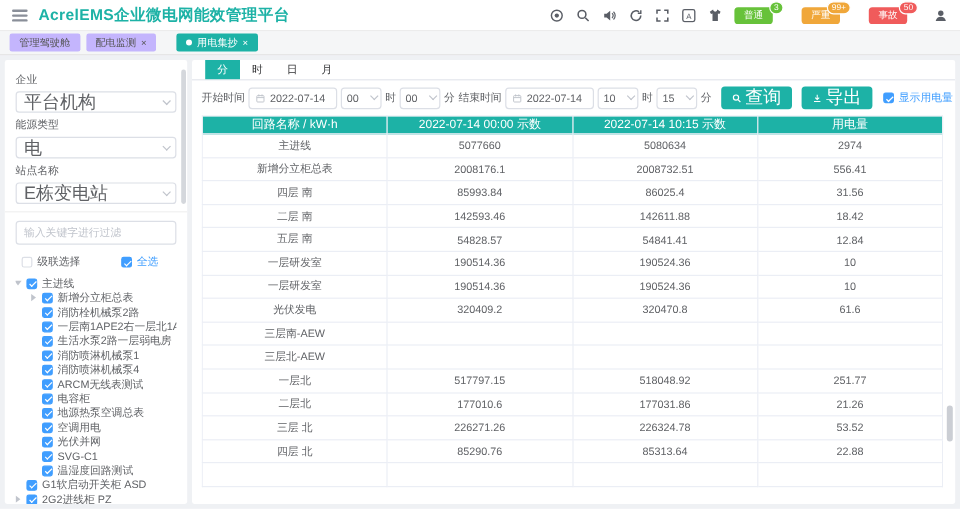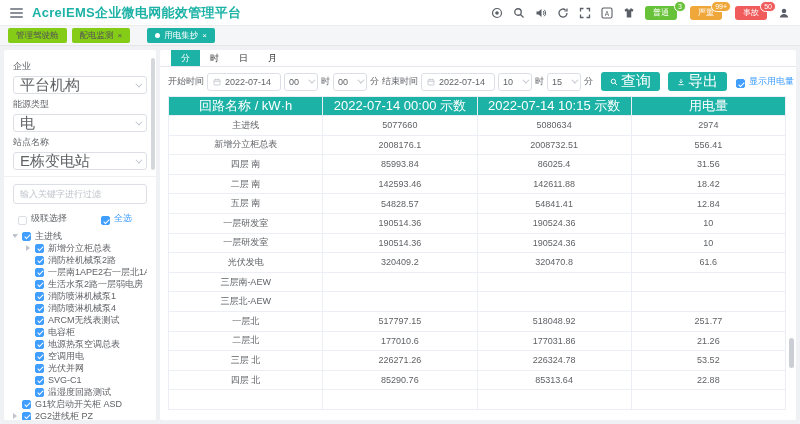--- a/index.html
+++ b/index.html
@@ -13,43 +13,43 @@
     font-family:"Liberation Sans","DejaVu Sans",sans-serif;color:var(--text);
   }
   
   .app-header{height:26px;background:#fff;display:flex;align-items:center;padding:0 10px;border-bottom:1px solid #ececec;}
   .hamburger{width:13px;display:flex;flex-direction:column;gap:2px;cursor:pointer;}
   .hamburger i{height:2px;background:#8a8f99;border-radius:1px;}
   .app-title{color:var(--primary);font-size:13px;font-weight:bold;margin-left:9px;letter-spacing:.3px;}
   .header-right{margin-left:auto;display:flex;align-items:center;gap:10px;}
   .hicon{display:flex;align-items:center;color:#5a5e66;cursor:pointer;}
   .hicon svg{width:12px;height:12px;}
-  .alarm-pill{position:relative;background:var(--c,#999);color:#fff;font-size:8px;line-height:1;padding:3px 8px;border-radius:3px;cursor:pointer;margin-right:1px;}
+  .alarm-pill{position:relative;background:var(--c,#999);color:#fff;font-size:8px;line-height:1;padding:3px 8px;border-radius:3px;cursor:pointer;margin-right:12px;}
   .alarm-pill .sup{position:absolute;top:-5px;right:-9px;background:var(--c,#999);border:1px solid #fff;color:#fff;border-radius:8px;font-size:7px;line-height:1;padding:1px 3px;min-width:6px;text-align:center;}
   
   .tab-bar{height:20px;background:#f5f6f7;border-bottom:1px solid #e6e6e6;display:flex;align-items:center;gap:5px;padding:0 8px;}
-  .route-tab{height:15px;display:flex;align-items:center;gap:4px;background:#84cc16;color:#555;font-size:8.5px;padding:0 8px;border-radius:2px;cursor:pointer;white-space:nowrap;}
+  .route-tab{height:15px;display:flex;align-items:center;gap:4px;background:#c4b5fd;color:#555;font-size:8.5px;padding:0 8px;border-radius:2px;cursor:pointer;white-space:nowrap;}
   .route-tab .dot{display:none;width:5px;height:5px;border-radius:50%;background:#fff;}
   .route-tab .close{display:none;font-size:8px;line-height:1;}
   .route-tab.closable .close{display:inline;}
   .route-tab.active{background:var(--primary);color:#fff;margin-left:12px;}
   .route-tab.active .dot{display:inline-block;}
   
   .layout{display:flex;gap:4px;padding:4px;height:378px;}
   .card{background:#fff;border-radius:2px;}
   
   .sidebar{width:152px;padding:7px 9px;position:relative;overflow:hidden;flex:none;}
   .field-label{font-size:9px;margin:3px 0 3px;}
   .select-box{height:18px;border:1px solid var(--border);border-radius:3px;display:flex;align-items:center;justify-content:space-between;padding:0 6px;font-size:15px;cursor:pointer;background:#fff;margin-bottom:4px;}
   .chev{width:5px;height:5px;border-right:1px solid #c0c4cc;border-bottom:1px solid #c0c4cc;transform:rotate(45deg) translateY(-2px);}
   .side-divider{border-top:1px solid #f0f0f0;margin:6px -9px 0;}
   .filter-input{width:100%;height:20px;border:1px solid var(--border);border-radius:3px;font-size:9px;padding:0 6px;color:var(--text);outline:none;margin-top:7px;font-family:inherit;}
   .filter-input::placeholder{color:#c0c4cc;}
   .checkbox-row{display:flex;align-items:center;gap:34px;margin:8px 5px 4px;}
-  .chk{display:flex;align-items:flex-end;gap:4px;font-size:9px;cursor:pointer;}
+  .chk{display:flex;align-items:center;gap:4px;font-size:9px;cursor:pointer;}
   .cb{width:9px;height:9px;border:1px solid var(--border);border-radius:2px;background:#fff;position:relative;flex:none;}
   .chk.checked .cb,.tree-item.checked .cb{background:var(--blue);border-color:var(--blue);}
   .chk.checked .cb::after,.tree-item.checked .cb::after{content:"";position:absolute;left:2.5px;top:0.5px;width:2px;height:5px;border:solid #fff;border-width:0 1.5px 1.5px 0;transform:rotate(45deg);}
   .chk.checked .cb-label{color:var(--blue);}
   .tree{margin-top:5px;font-size:9px;}
   .tree-item{display:flex;align-items:center;gap:4px;height:12px;cursor:pointer;white-space:nowrap;overflow:hidden;}
   .tree-item.lvl2{padding-left:13px;}
   .tree-item .arrow{width:0;height:0;border-left:4px solid #c0c4cc;border-top:3px solid transparent;border-bottom:3px solid transparent;visibility:hidden;flex:none;margin-right:1px;}
   .tree-item.arrow-right .arrow{visibility:visible;}
   .tree-item.arrow-down .arrow{visibility:visible;transform:rotate(90deg);}
@@ -62,21 +62,21 @@
   .filter-row{display:flex;align-items:center;gap:3px;padding:5px 8px;font-size:9px;flex:none;white-space:nowrap;}
   .date-input{width:74px;height:18px;border:1px solid var(--border);border-radius:3px;display:flex;align-items:center;gap:4px;padding:0 5px;cursor:pointer;flex:none;}
   .date-input svg{width:8px;height:8px;flex:none;}
   .mini-select{width:34px;height:18px;border:1px solid var(--border);border-radius:3px;display:flex;align-items:center;justify-content:space-between;padding:0 4px;cursor:pointer;flex:none;}
   .btn{height:19px;background:var(--primary);color:#fff;border:none;border-radius:3px;font-size:15px;padding:0 9px;display:flex;align-items:center;gap:3px;cursor:pointer;margin-left:5px;font-family:inherit;}
   .btn svg{width:8px;height:8px;}
   .filter-row .chk{margin-left:6px;}
   
   .table-wrap{flex:1;margin:0 10px 0 8px;overflow:hidden;}
   table{width:100%;border-collapse:collapse;table-layout:fixed;}
-  th{background:var(--primary);color:#fff;font-size:13px;font-weight:normal;height:15px;border:1px solid var(--tborder);padding:0;}
+  th{background:var(--primary);color:#fff;font-size:10px;font-weight:normal;height:15px;border:1px solid var(--tborder);padding:0;}
   td{font-size:9px;color:var(--text);text-align:center;height:19.6px;border:1px solid var(--tborder);padding:0 4px;overflow:hidden;white-space:nowrap;}
   .main-scroll{position:absolute;right:2px;top:288px;width:5px;height:30px;background:#cbced4;border-radius:3px;cursor:pointer;}
 </style>
 </head>
 <body>
 
 <div class="app-header">
   <span class="hamburger">
       <i></i>
       <i></i>

